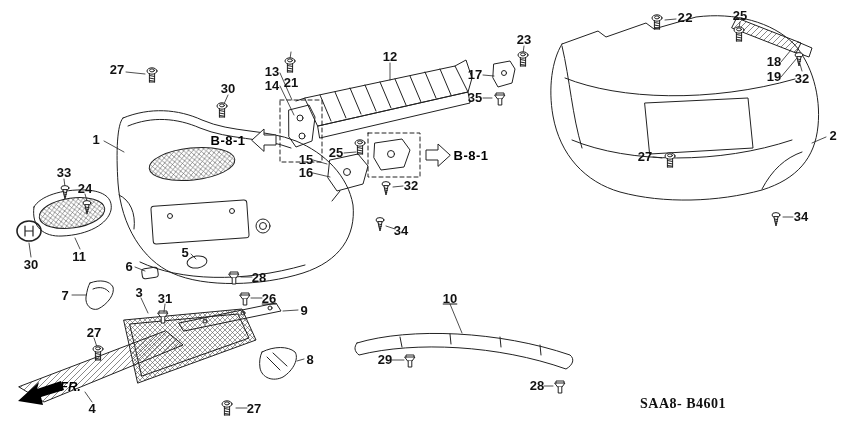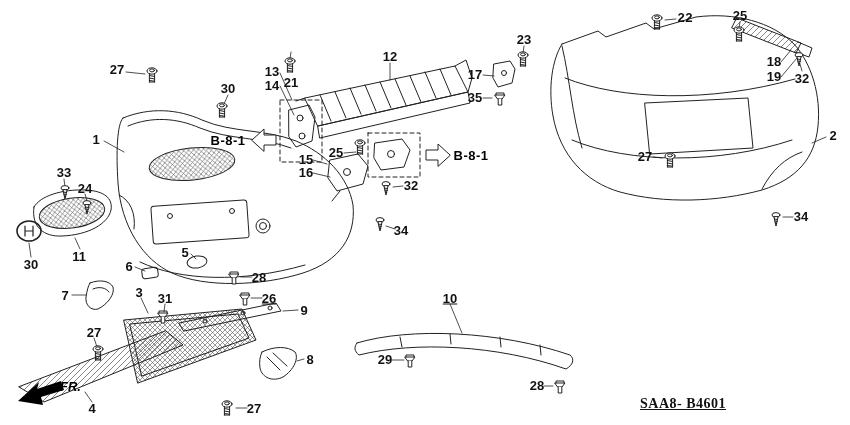--- a/index.html
+++ b/index.html
@@ -7,21 +7,21 @@
          font-family:"Liberation Sans",sans-serif;}
   .stage svg{position:absolute;left:0;top:0;}
   .layer{position:absolute;left:0;top:0;width:850px;height:425px;}
   .callout{position:absolute;transform:translate(-50%,-50%);
            font:bold 13px "Liberation Sans",sans-serif;color:#111;white-space:nowrap;}
   .section-ref{position:absolute;transform:translate(-50%,-50%);
            font:bold 13px "Liberation Sans",sans-serif;color:#000;letter-spacing:0.5px;white-space:nowrap;}
   .fr-label{position:absolute;left:52px;top:379px;
            font:italic bold 13px "Liberation Sans",sans-serif;color:#000;margin-left:8px;}
   .diagram-code{position:absolute;left:640px;top:396px;
-           font:bold 14px "Liberation Serif",serif;color:#111;letter-spacing:0.5px;text-decoration:underline;}
+           font:bold 14px "Liberation Serif",serif;color:#111;letter-spacing:0.5px;}
 </style>
 </head>
 <body>
 
 <div class="stage">
 
   <svg width="850" height="425" viewBox="0 0 850 425">
     <defs>
       <pattern id="mesh" width="5" height="5" patternUnits="userSpaceOnUse">
         <path d="M0 5 L5 0 M0 0 L5 5" stroke="#555" stroke-width="0.6"></path>

